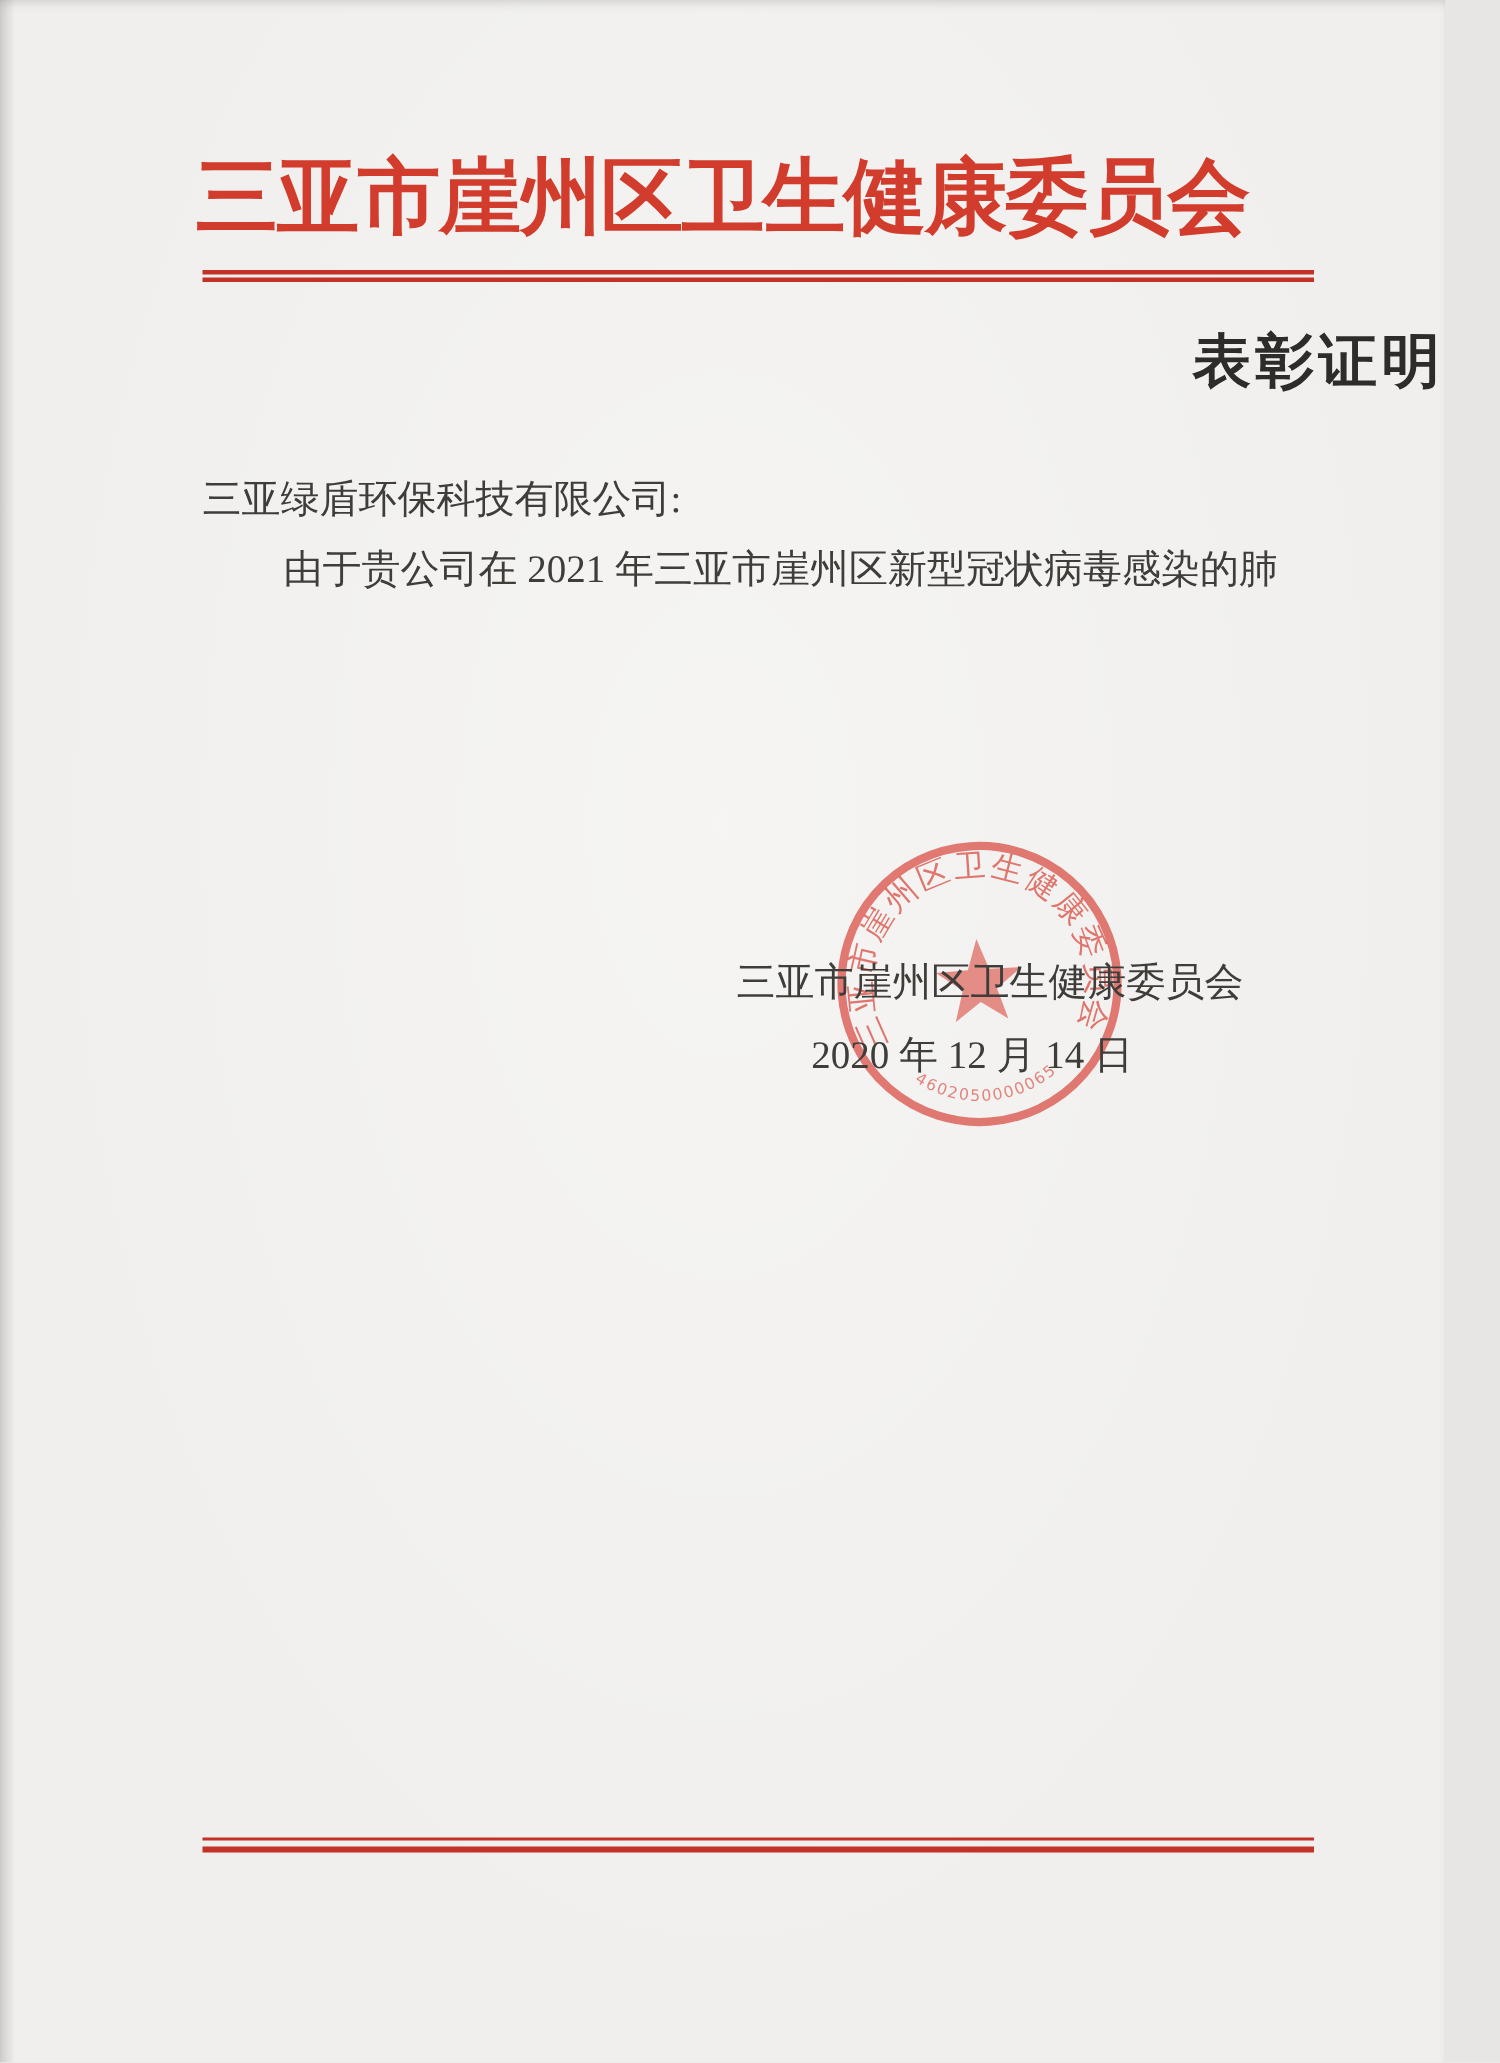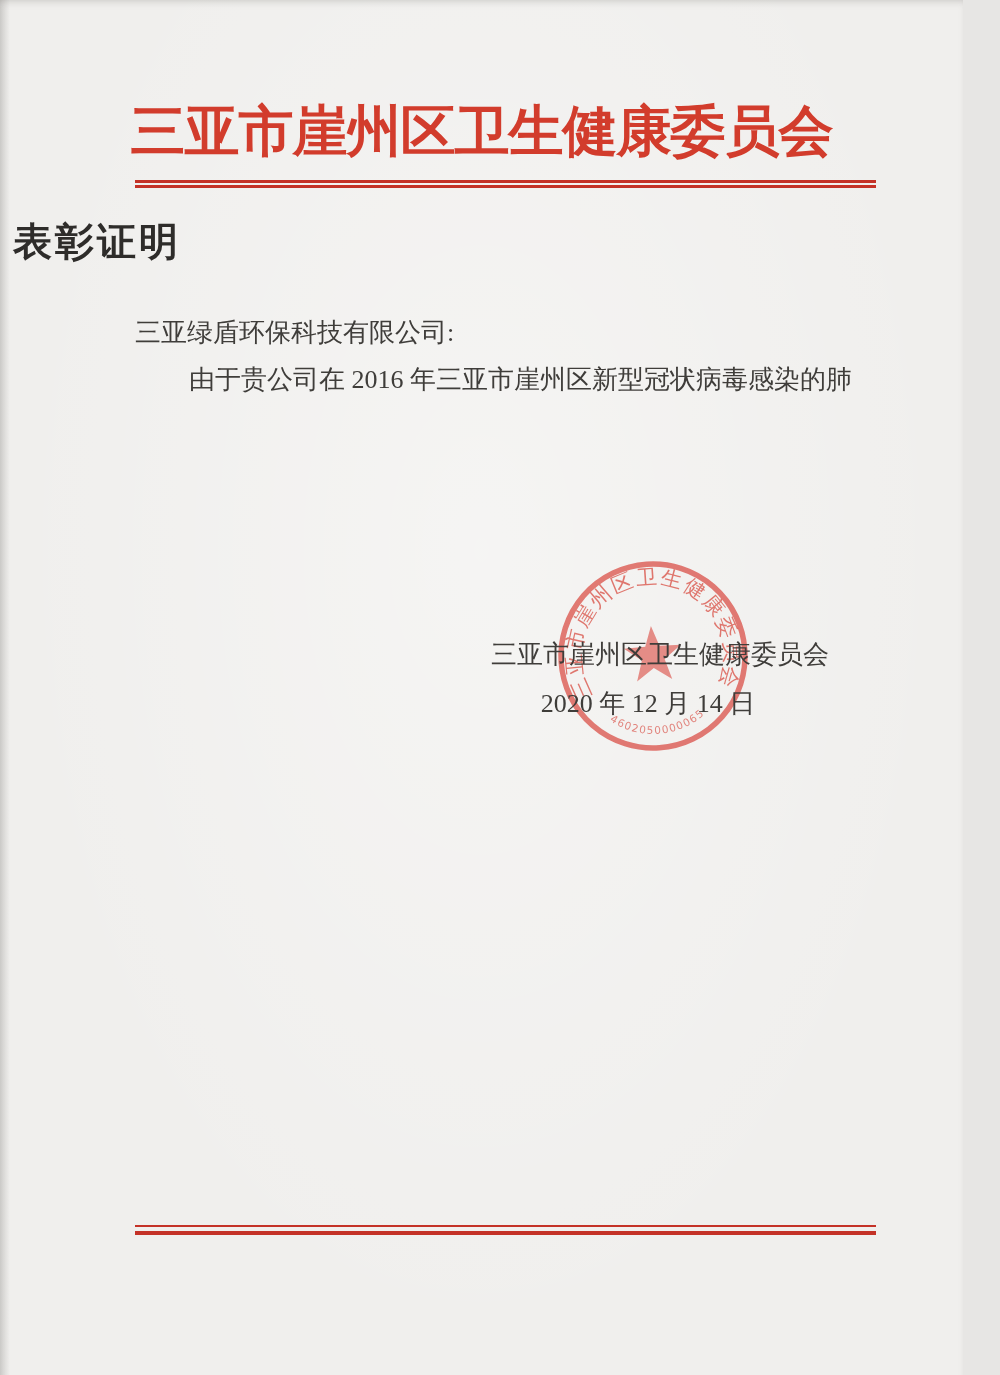--- a/index.html
+++ b/index.html
@@ -48,21 +48,21 @@
   }
   .rule-bottom{
     top:1225px;
     height:4px;
     border-top:2px solid var(--rule-red);
     border-bottom:4px solid var(--rule-red);
   }
   .doc-title{
     position:absolute;
     top:212px;left:0;right:0;
-    text-align:left;
+    text-align:right;
     font-size:39px;
     font-weight:bold;
     letter-spacing:3px;
     line-height:60px;
     color:#2e2c2a;
     margin-left:13px;
   }
   .letter-body{
     position:absolute;
     top:309px;left:135px;
@@ -120,21 +120,21 @@
 <div class="page">
 
   <div class="header-title">三亚市崖州区卫生健康委员会</div>
 
   <div class="rule rule-top"></div>
 
   <div class="doc-title">表彰证明</div>
 
   <div class="letter-body">
     <div class="para-line">三亚绿盾环保科技有限公司:</div>
-    <div class="para-line indent">由于贵公司在 2016 年三亚市崖州区新型冠状病毒感染的肺</div>
+    <div class="para-line indent">由于贵公司在 2021 年三亚市崖州区新型冠状病毒感染的肺</div>
   </div>
 
   <div class="signature-org">三亚市崖州区卫生健康委员会</div>
 
   <div class="signature-date">2020 年 12 月 14 日</div>
 
   <svg class="seal" viewBox="0 0 200 200" xmlns="http://www.w3.org/2000/svg">
     <defs>
       <path id="sealArcTop" d="M 37.65 136 A 72 72 0 1 1 162.35 136" fill="none"></path>
       <path id="sealArcBottom" d="M 36.1 144.7 A 78 78 0 0 0 163.9 144.7" fill="none"></path>

